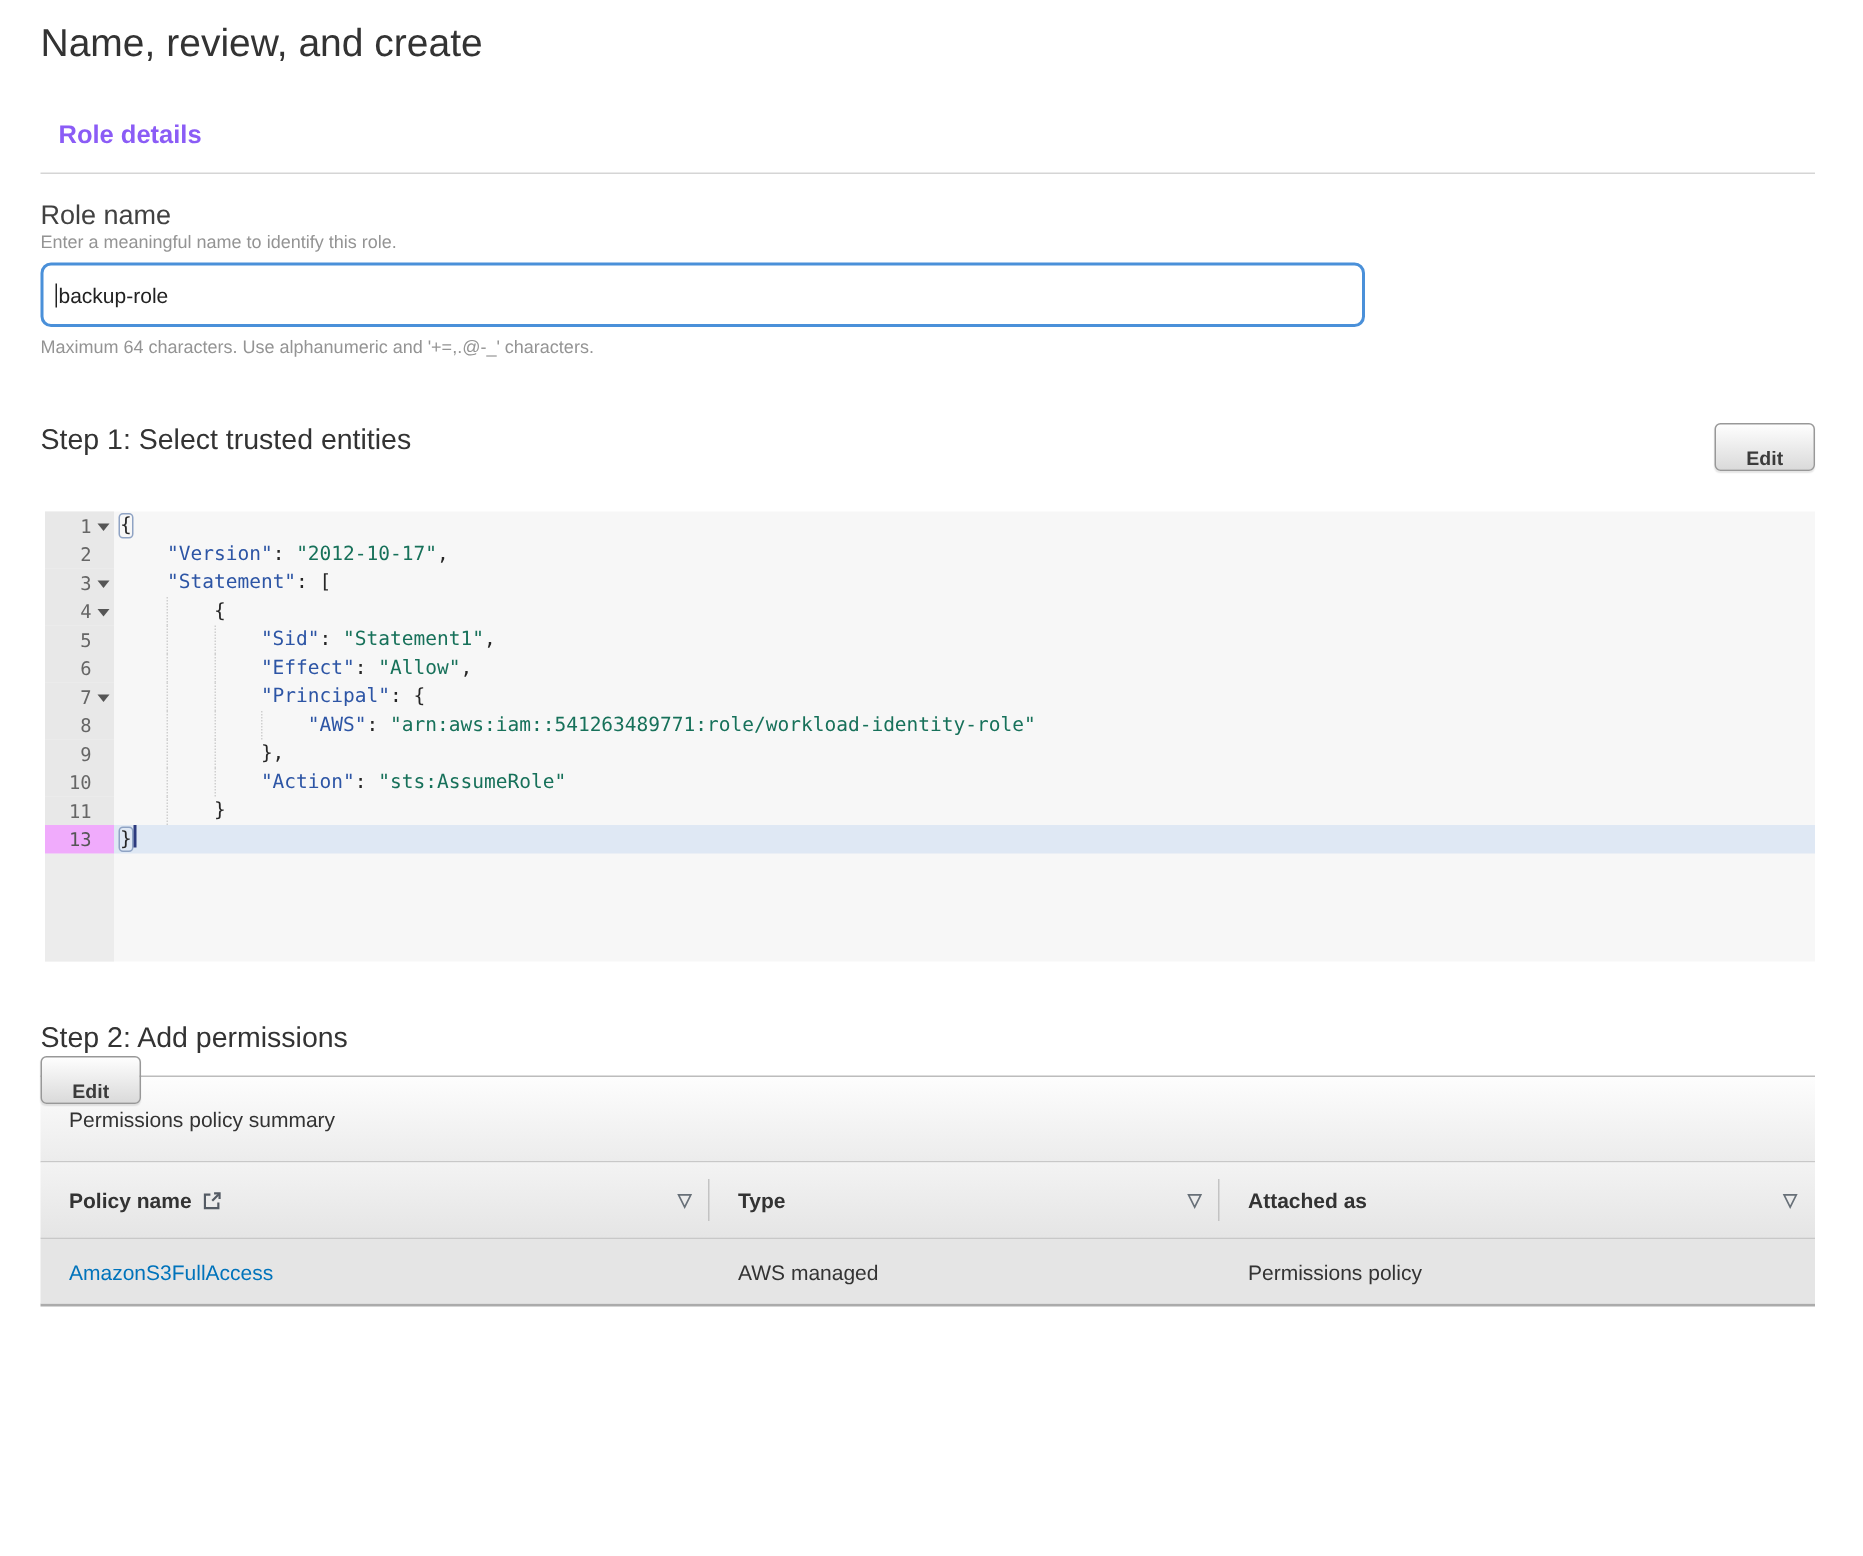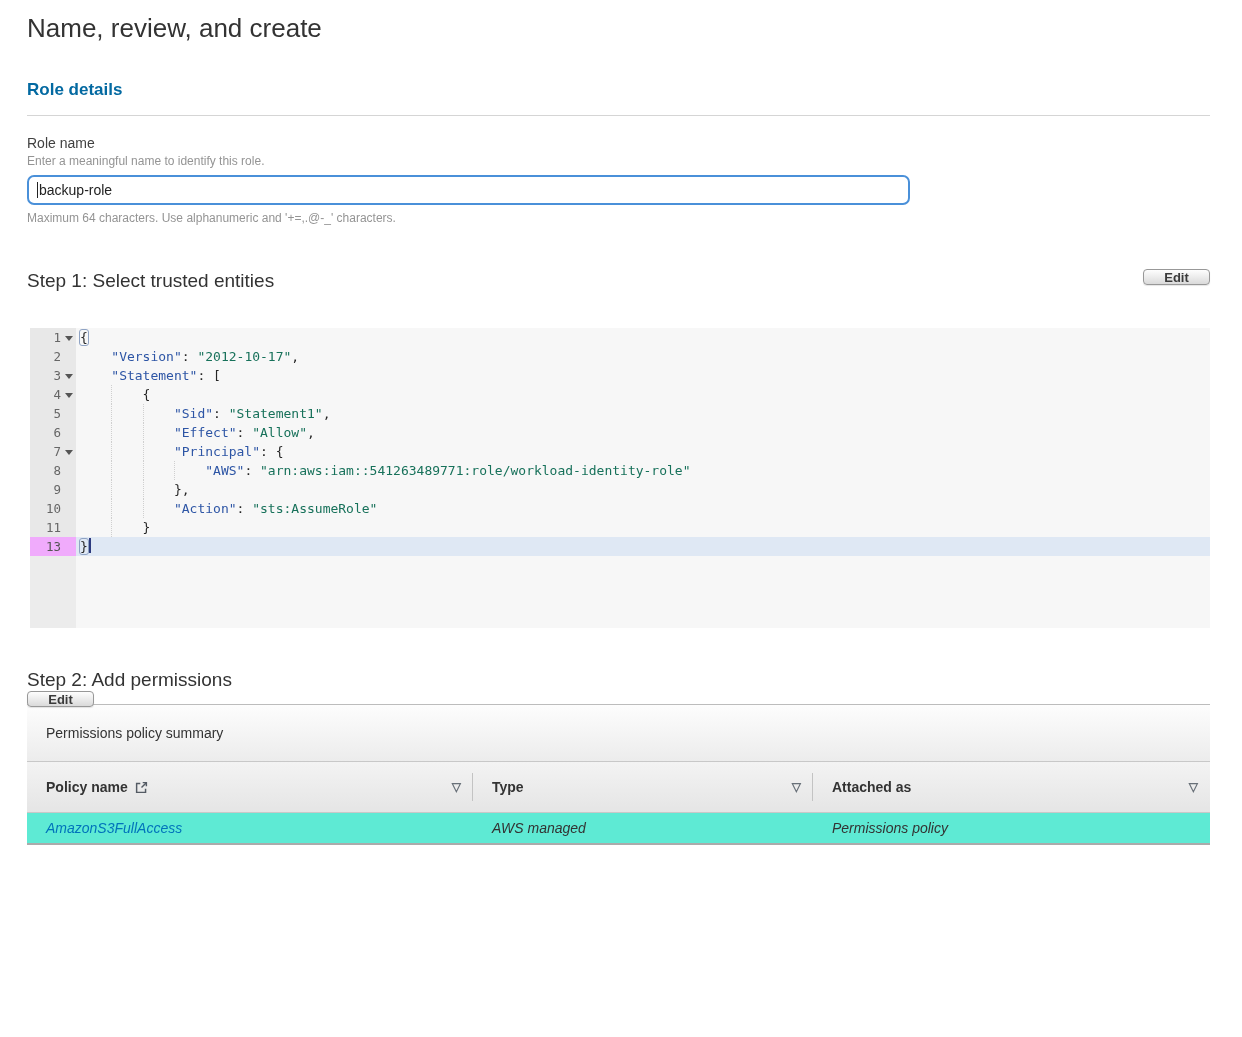--- a/index.html
+++ b/index.html
@@ -12,50 +12,50 @@
   *{box-sizing:border-box;}
   html,body{margin:0;padding:0;}
   body{
     width:1242px;height:1037px;overflow:hidden;background:#fff;
     font-family:"Liberation Sans",sans-serif;color:#333;
   }
   .page{padding:0 32px 0 27px;}
 
   .page-title{font-size:26px;font-weight:400;line-height:32px;color:#333;margin:12px 0 0;}
 
-  .section-heading{font-size:17px;font-weight:700;line-height:20px;color:#0369a1;margin:36px 0 0;}
+  .section-heading{font-size:17px;font-weight:700;line-height:20px;color:#8b5cf6;margin:36px 12px 0;}
   .divider{border:none;border-top:1px solid #d5d5d5;margin:15px 0 0;}
 
-  .field-label{font-size:14px;color:#414141;margin-top:19px;line-height:17px;}
+  .field-label{font-size:18px;color:#414141;margin-top:19px;line-height:17px;}
   .field-desc{font-size:12px;color:#949494;margin-top:2px;line-height:14px;}
   .field-constraint{font-size:12px;color:#949494;margin-top:6px;line-height:14px;}
 
   .text-input{
-    width:883px;height:30px;margin-top:7px;background:#fff;
+    width:883px;height:43px;margin-top:7px;background:#fff;
     border:2px solid var(--input-focus);border-radius:7px;
     display:flex;align-items:center;padding:0 8px;font-size:14px;color:#222;
   }
   .caret{display:inline-block;width:1px;height:16px;background:#222;margin-right:1px;}
 
   .textarea-box{
     width:883px;height:67px;margin-top:8px;background:#fff;
     border:1px solid #ababab;border-radius:7px;position:relative;
   }
   .resize-handle{
     position:absolute;right:3px;bottom:3px;width:9px;height:9px;
     background:repeating-linear-gradient(135deg,transparent 0 2px,#b5b5b5 2px 3px);
     cursor:nwse-resize;
   }
 
   .step-header{display:flex;justify-content:space-between;align-items:flex-start;height:28px;}
   .step-header.s1{margin-top:44px;}
   .step-header.s2{margin-top:40px;flex-direction:column;}
   .step-heading{font-size:19px;font-weight:400;color:#333;margin:0;line-height:23px;}
   .btn{
-    min-width:67px;height:16px;padding:0 15px;cursor:pointer;
+    min-width:67px;height:28px;padding:15px 15px;cursor:pointer;
     border:1px solid #989898;border-radius:4px;
     background:linear-gradient(#fefefe,#dadada);
     box-shadow:0 1px 1px rgba(0,0,0,.1);
     font-family:"Liberation Sans",sans-serif;font-size:13px;font-weight:700;color:#3b3b3b;
   }
 
   
   .editor{
     margin:31px 0 0 3px;height:300px;background:#f7f7f7;
     display:flex;flex-direction:column;
@@ -89,21 +89,21 @@
     border-bottom:1px solid #c8c8c8;
   }
   .tbl-header{
     display:grid;grid-template-columns:446px 340px 1fr;height:51px;
     background:linear-gradient(#f3f3f3,#e5e5e5);border-bottom:1px solid #c8c8c8;
   }
   .th{display:flex;align-items:center;padding:0 12px 0 19px;font-size:14px;font-weight:700;color:#333;position:relative;}
   .th:not(:last-child)::after{content:"";position:absolute;right:0;top:11px;bottom:11px;width:1px;background:#c3c3c3;}
   .ext-icon{margin-left:7px;display:inline-flex;align-items:center;}
   .sort-icon{margin-left:auto;color:#687078;font-size:12px;cursor:pointer;line-height:1;}
-  .tr{display:grid;grid-template-columns:446px 340px 1fr;height:30px;background:#5eead4;font-style:italic;}
+  .tr{display:grid;grid-template-columns:446px 340px 1fr;height:43px;background:#e5e5e5;}
   .td{display:flex;align-items:center;padding:0 12px 0 19px;font-size:14px;color:#333;}
   .td a{color:var(--link);text-decoration:none;cursor:pointer;}
 </style>
 </head>
 <body>
 
 <div class="page">
 
   <h1 class="page-title">Name, review, and create</h1>
 

